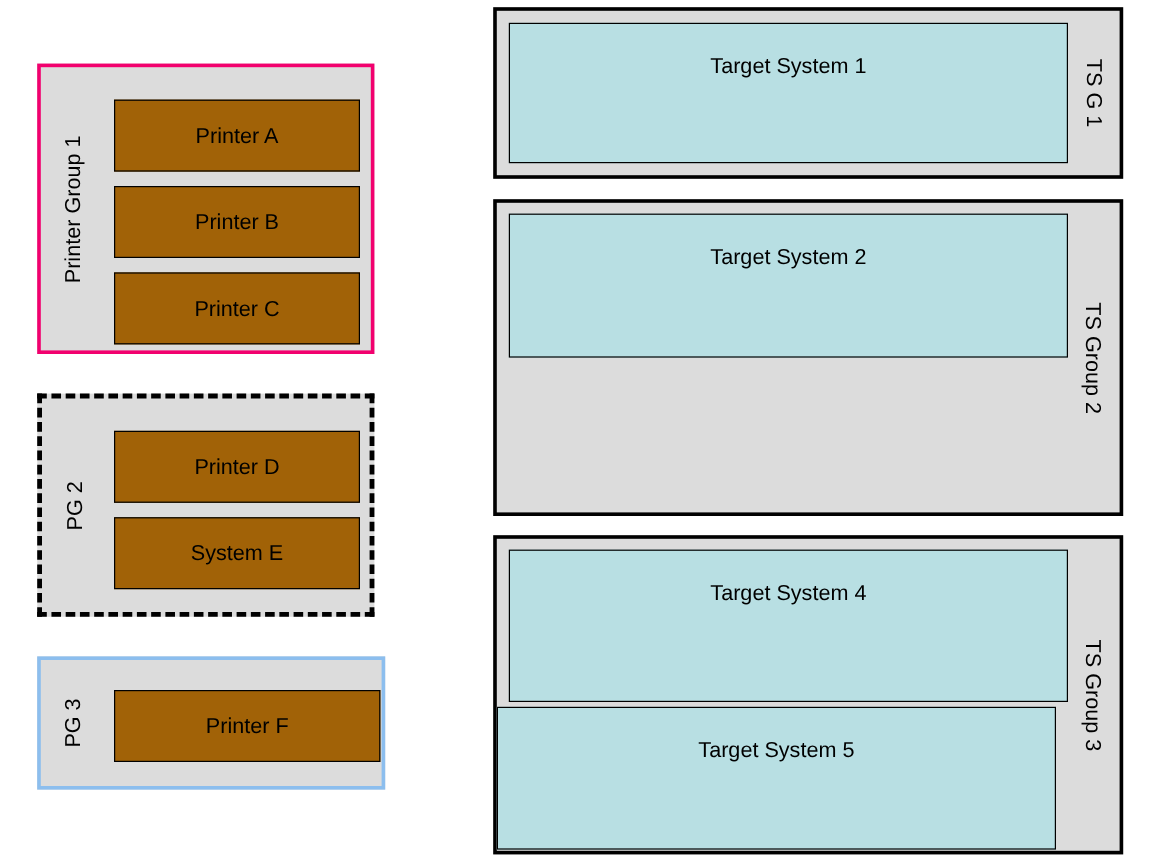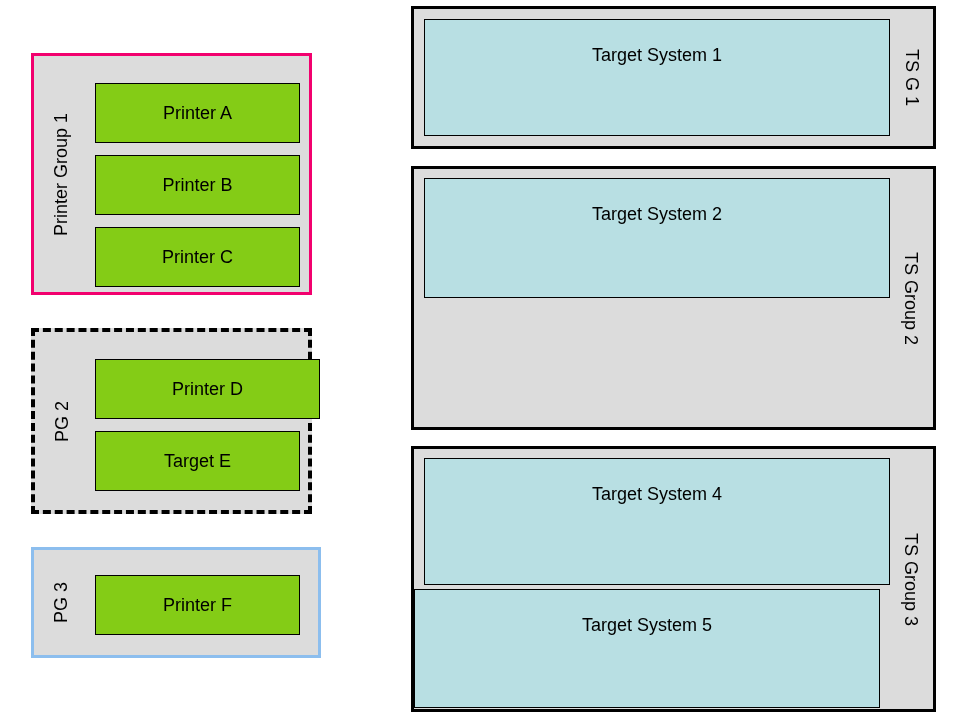--- a/index.html
+++ b/index.html
@@ -48,21 +48,21 @@
     pointer-events: none;
   }
   .pgroup-label span {
     transform: rotate(-90deg);
     display: block;
     white-space: nowrap;
   }
 
   
   .printer {
-    background: #84cc16;
+    background: #a16207;
     border: 1.6px solid #000000;
     display: flex;
     align-items: center;
     justify-content: center;
     font-size: 18px;
     color: #000000;
   }
 
   
   .tsgroup {
@@ -117,33 +117,33 @@
     </div>
     <div class="abs printer" style="left:61px; top:99px; width:205px; height:60px;">
       <span>Printer B</span>
     </div>
   </div>
 
   <div class="abs pgroup pg2" style="left:31px; top:328px; width:281px; height:186px;">
     <div class="pgroup-label">
       <span>PG 2</span>
     </div>
-    <div class="abs printer" style="left:60px; top:27px; width:225px; height:60px;">
+    <div class="abs printer" style="left:60px; top:27px; width:205px; height:60px;">
       <span>Printer D</span>
     </div>
     <div class="abs printer" style="left:60px; top:99px; width:205px; height:60px;">
-      <span>Target E</span>
+      <span>System E</span>
     </div>
   </div>
 
   <div class="abs pgroup pg3" style="left:31px; top:547px; width:290px; height:111px;">
     <div class="pgroup-label">
       <span>PG 3</span>
     </div>
-    <div class="abs printer" style="left:61px; top:25px; width:205px; height:60px;">
+    <div class="abs printer" style="left:61px; top:25px; width:222px; height:60px;">
       <span>Printer F</span>
     </div>
   </div>
 
   <div class="abs tsgroup" style="left:411px; top:6px; width:525px; height:143px;">
     <div class="tsgroup-label">
       <span>TS G 1</span>
     </div>
     <div class="abs tsystem" style="left:10px; top:10px; width:466px; height:117px;">
       <span>Target System 1</span>

